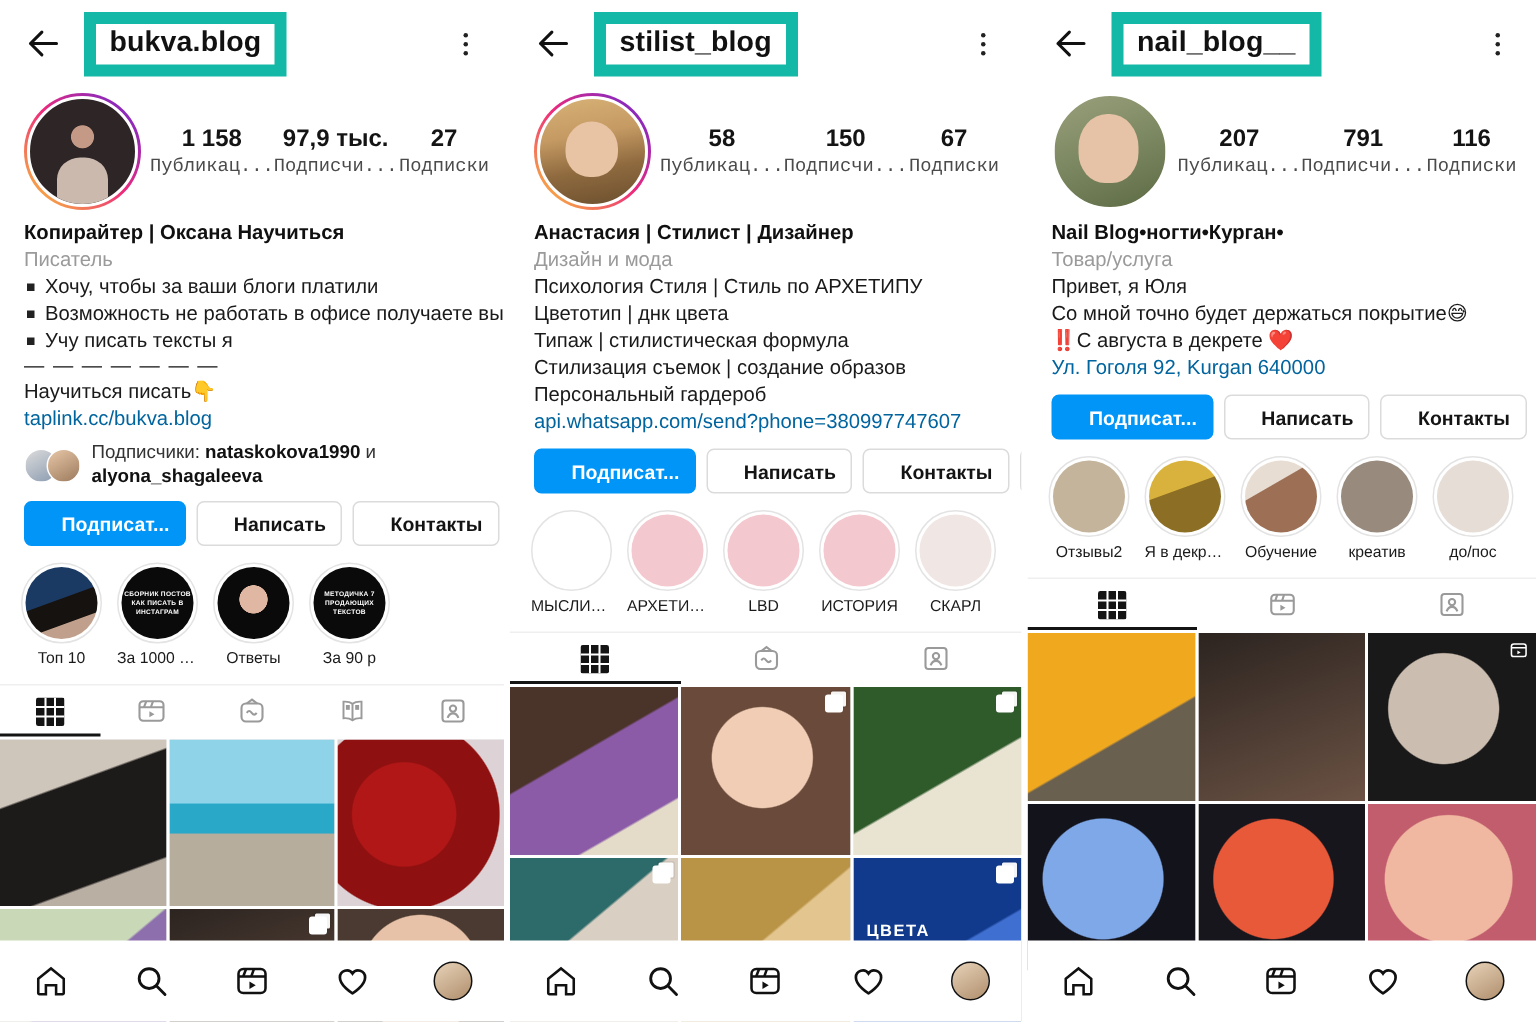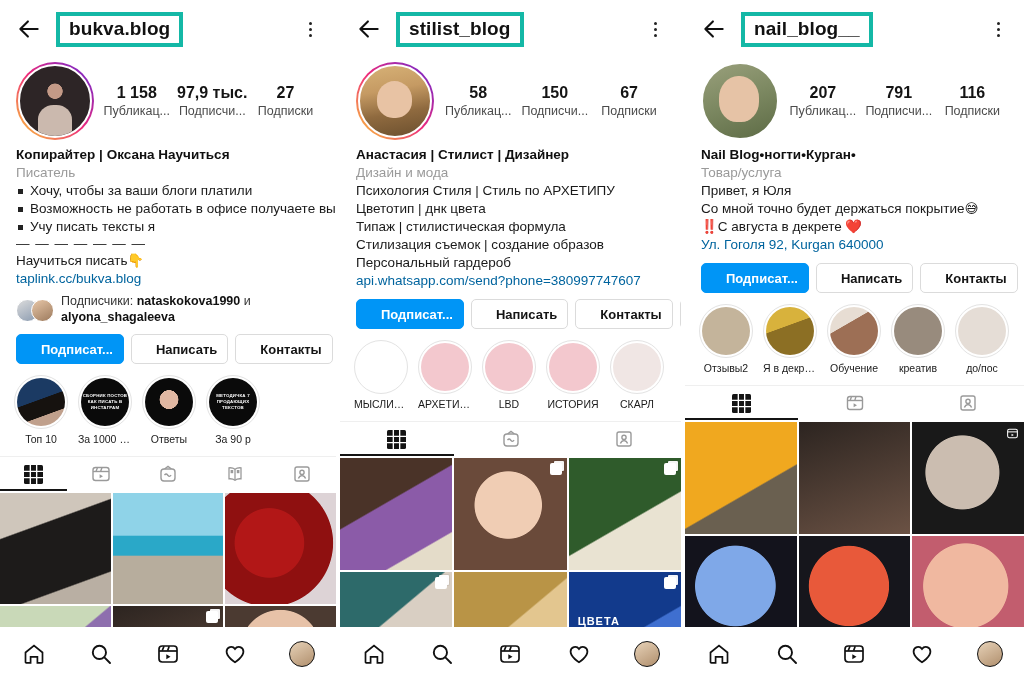--- a/index.html
+++ b/index.html
@@ -13,21 +13,21 @@
   .panel{position:relative;height:681px;background:#fff;overflow:hidden;flex:0 0 auto;}
   .p1{width:336px;}
   .p2{width:341px;margin-left:4px;}
   .p3{width:339px;margin-left:4px;}
 
   
   .topbar{height:58px;display:flex;align-items:center;padding:0 16px;box-sizing:border-box;}
   .back-icon{width:26px;height:26px;flex:0 0 auto;display:block;}
   .uname-wrap{position:relative;margin-left:14px;flex:1 1 auto;}
   .uname-box{
-    display:inline-block;border:4px solid #14b8a6;background:#fff;
+    display:inline-block;border:8px solid #14b8a6;background:#fff;
     padding:2px 9px 3px 9px;
   }
   .uname{font-size:19px;font-weight:bold;color:#111;letter-spacing:.1px;white-space:nowrap;}
   .kebab{width:20px;height:22px;flex:0 0 auto;display:flex;flex-direction:column;
     align-items:center;justify-content:center;gap:3px;}
   .kebab i{width:3px;height:3px;border-radius:50%;background:#222;display:block;}
 
   
   .headrow{display:flex;align-items:center;padding:4px 16px 0 16px;box-sizing:border-box;}
   .avatar-ring{
@@ -48,21 +48,21 @@
   .av2:after{content:"";position:absolute;left:24%;top:22%;width:50%;height:52%;
     border-radius:50% 50% 46% 46%;background:#e8c3a4;}
   .av3{background:linear-gradient(160deg,#9aa07c 0%,#7e8a63 45%,#5d6b45 100%);}
   .av3:after{content:"";position:absolute;left:22%;top:16%;width:54%;height:62%;
     border-radius:48% 48% 44% 44%;background:#e6c3a6;}
 
   .stats{display:flex;flex:1 1 auto;justify-content:space-around;align-items:center;
     padding-left:6px;}
   .stat{text-align:center;min-width:62px;}
   .stat .num{font-size:16px;font-weight:bold;color:#141414;line-height:20px;}
-  .stat .lbl{font-size:12.5px;color:#4b4b4b;line-height:17px;white-space:nowrap;}
+  .stat .lbl{font-size:12.5px;color:#4b4b4b;line-height:17px;white-space:nowrap;font-family:Liberation Mono, monospace;}
 
   
   .bio{padding:6px 16px 0 16px;box-sizing:border-box;}
   .bio .name{font-size:13.5px;font-weight:bold;color:#101010;line-height:18px;}
   .bio .cat{font-size:13.5px;color:#9a9a9a;line-height:18px;}
   .bio .line{font-size:13.5px;color:#1a1a1a;line-height:18px;white-space:nowrap;}
   .bio .link{font-size:13.5px;color:#00649e;line-height:18px;}
   .bio ul{margin:0;padding:0;list-style:none;}
   .bio ul li{font-size:13.5px;color:#1a1a1a;line-height:18px;padding-left:14px;position:relative;white-space:nowrap;}
   .bio ul li:before{content:"";position:absolute;left:2px;top:7px;width:5px;height:5px;background:#222;}

